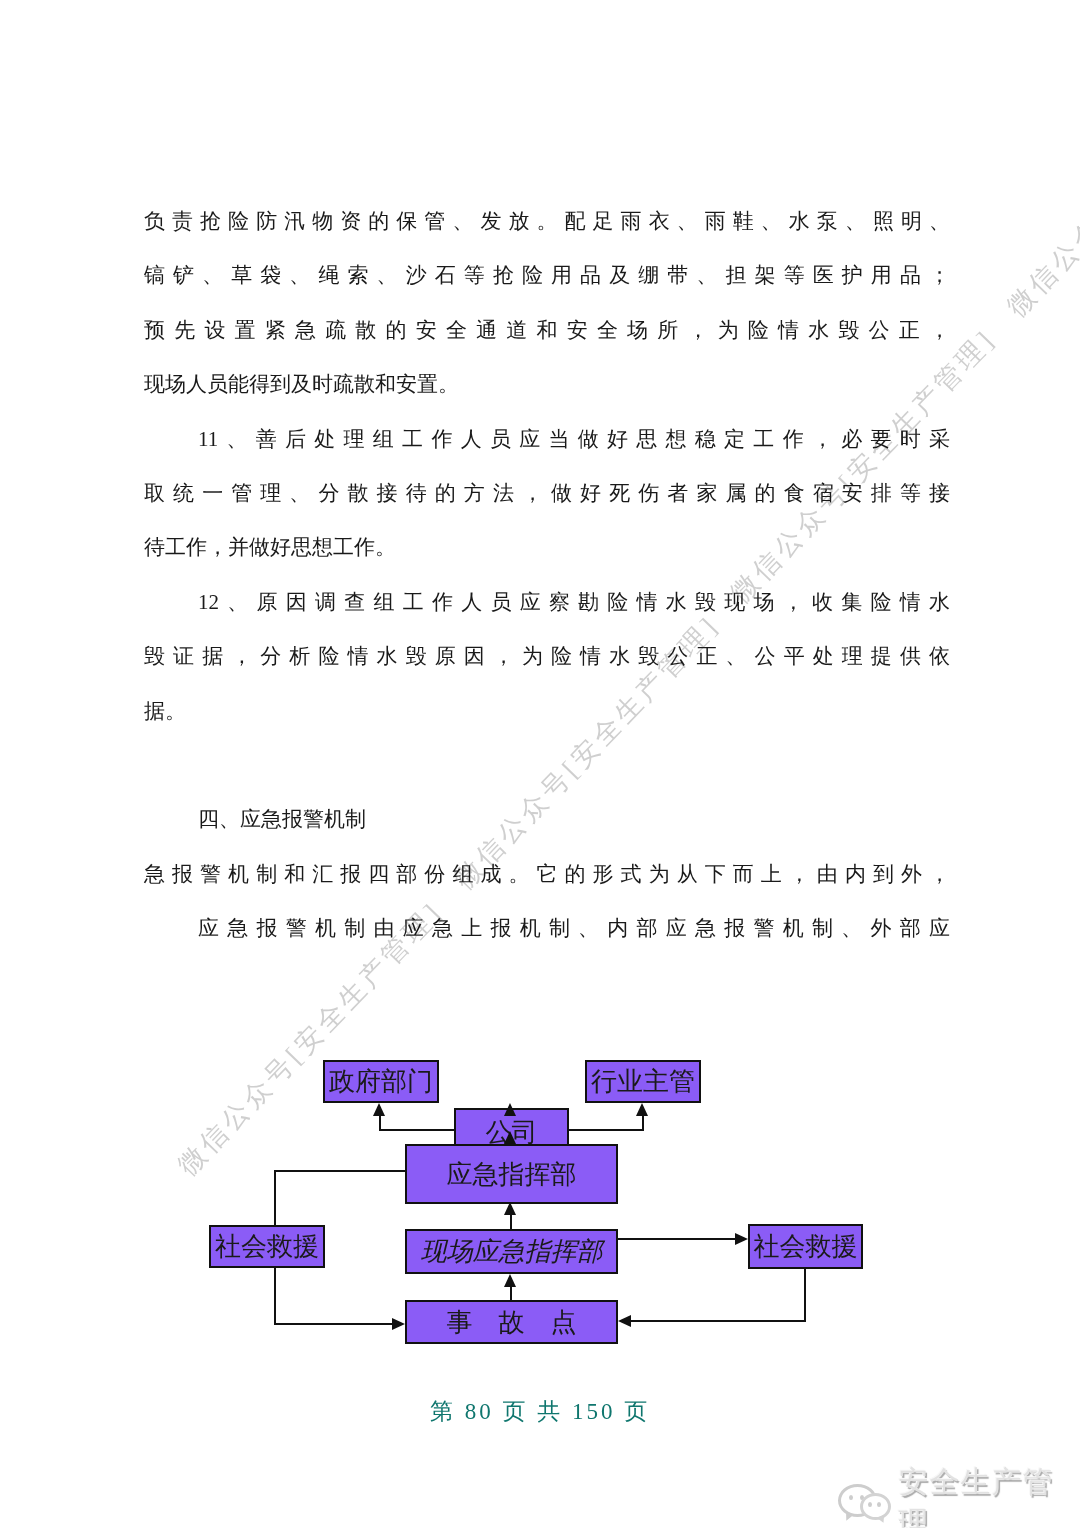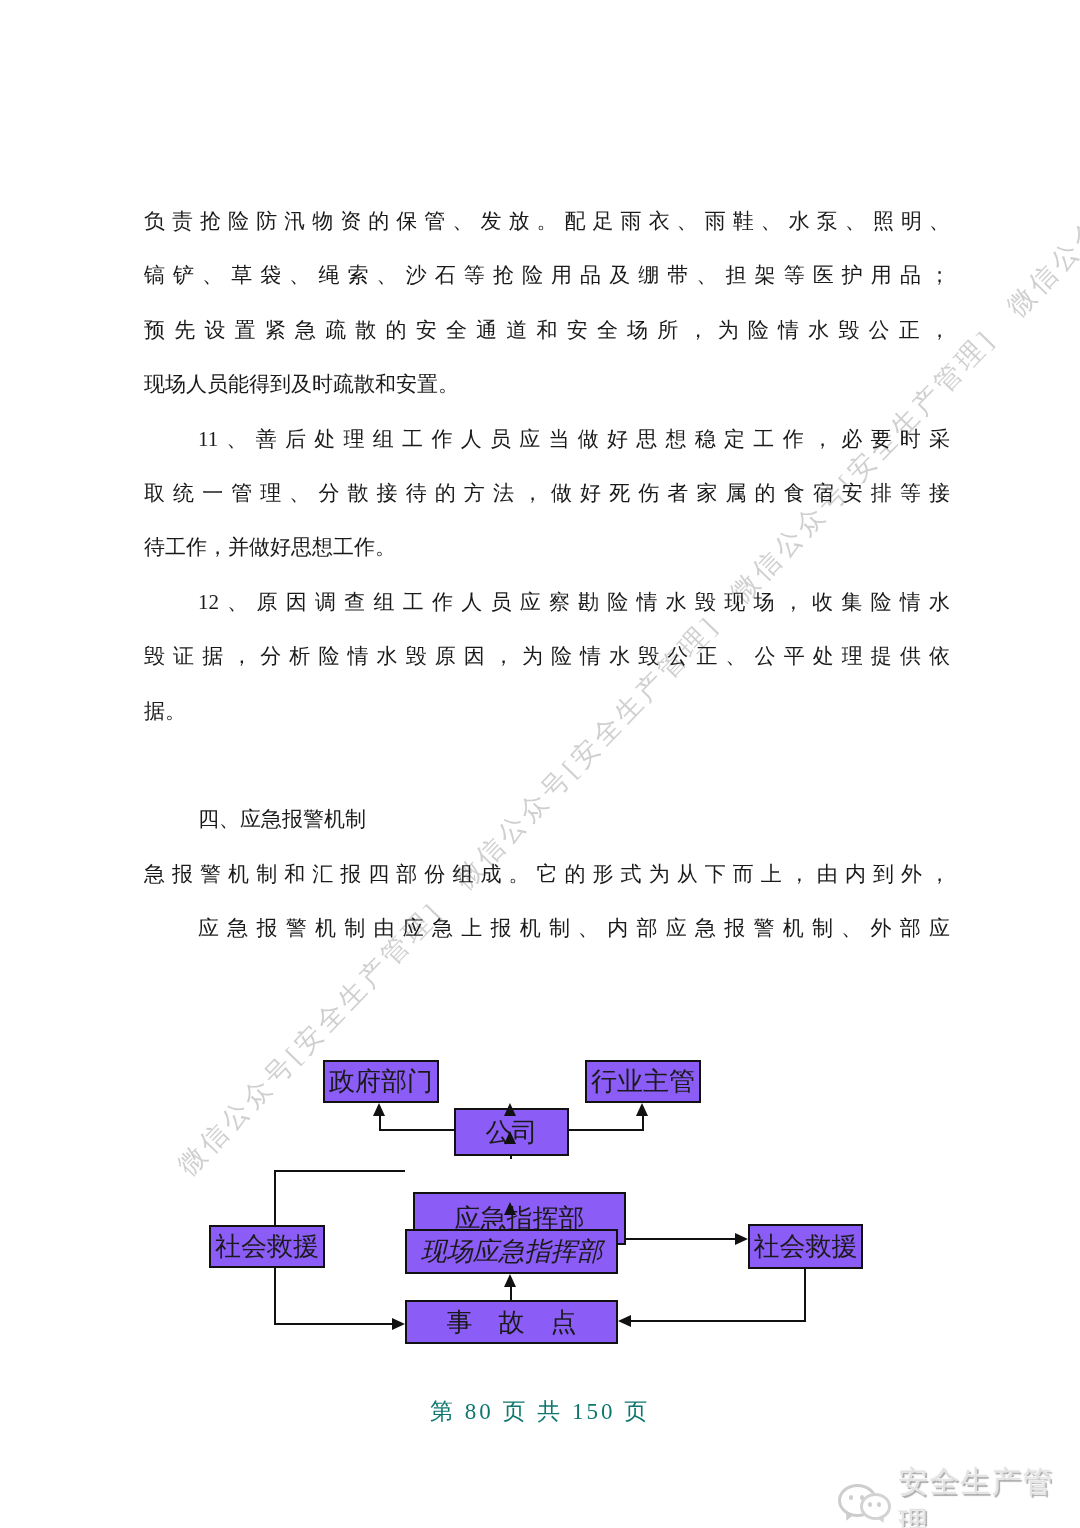--- a/index.html
+++ b/index.html
@@ -135,21 +135,21 @@
     <div class="line ind">四、应急报警机制</div>
     <div class="line just">急报警机制和汇报四部份组成。它的形式为从下而上，由内到外，</div>
     <div class="line ind just">应急报警机制由应急上报机制、内部应急报警机制、外部应</div>
   </div>
 
   <div class="chart">
 
     <div class="node" style="left:323px; top:1060px; width:116px; height:43px;">政府部门</div>
     <div class="node" style="left:454px; top:1060px; width:115px; height:48px;margin-top:48px;">公司</div>
     <div class="node" style="left:585px; top:1060px; width:116px; height:43px;">行业主管</div>
-    <div class="node" style="left:405px; top:1192px; width:213px; height:53px;margin-left:8px;">应急指挥部</div>
+    <div class="node" style="left:405px; top:1144px; width:213px; height:60px;">应急指挥部</div>
     <div class="node" style="left:209px; top:1225px; width:116px; height:43px;">社会救援</div>
     <div class="node" style="left:405px; top:1229px; width:213px; height:45px;font-style:italic;">现场应急指挥部</div>
     <div class="node" style="left:748px; top:1224px; width:115px; height:45px;">社会救援</div>
     <div class="node" style="left:405px; top:1300px; width:213px; height:44px;">事　故　点</div>
 
     <div class="cline" style="left:380px; top:1129px; width:263px; height:2px;"></div>
 
     <div class="cline" style="left:379px; top:1112px; width:2px; height:19px;"></div>
     <div class="ah ah-up" style="left:373px; top:1103px;"></div>
     <div class="cline" style="left:510px; top:1112px; width:2px; height:19px;"></div>

